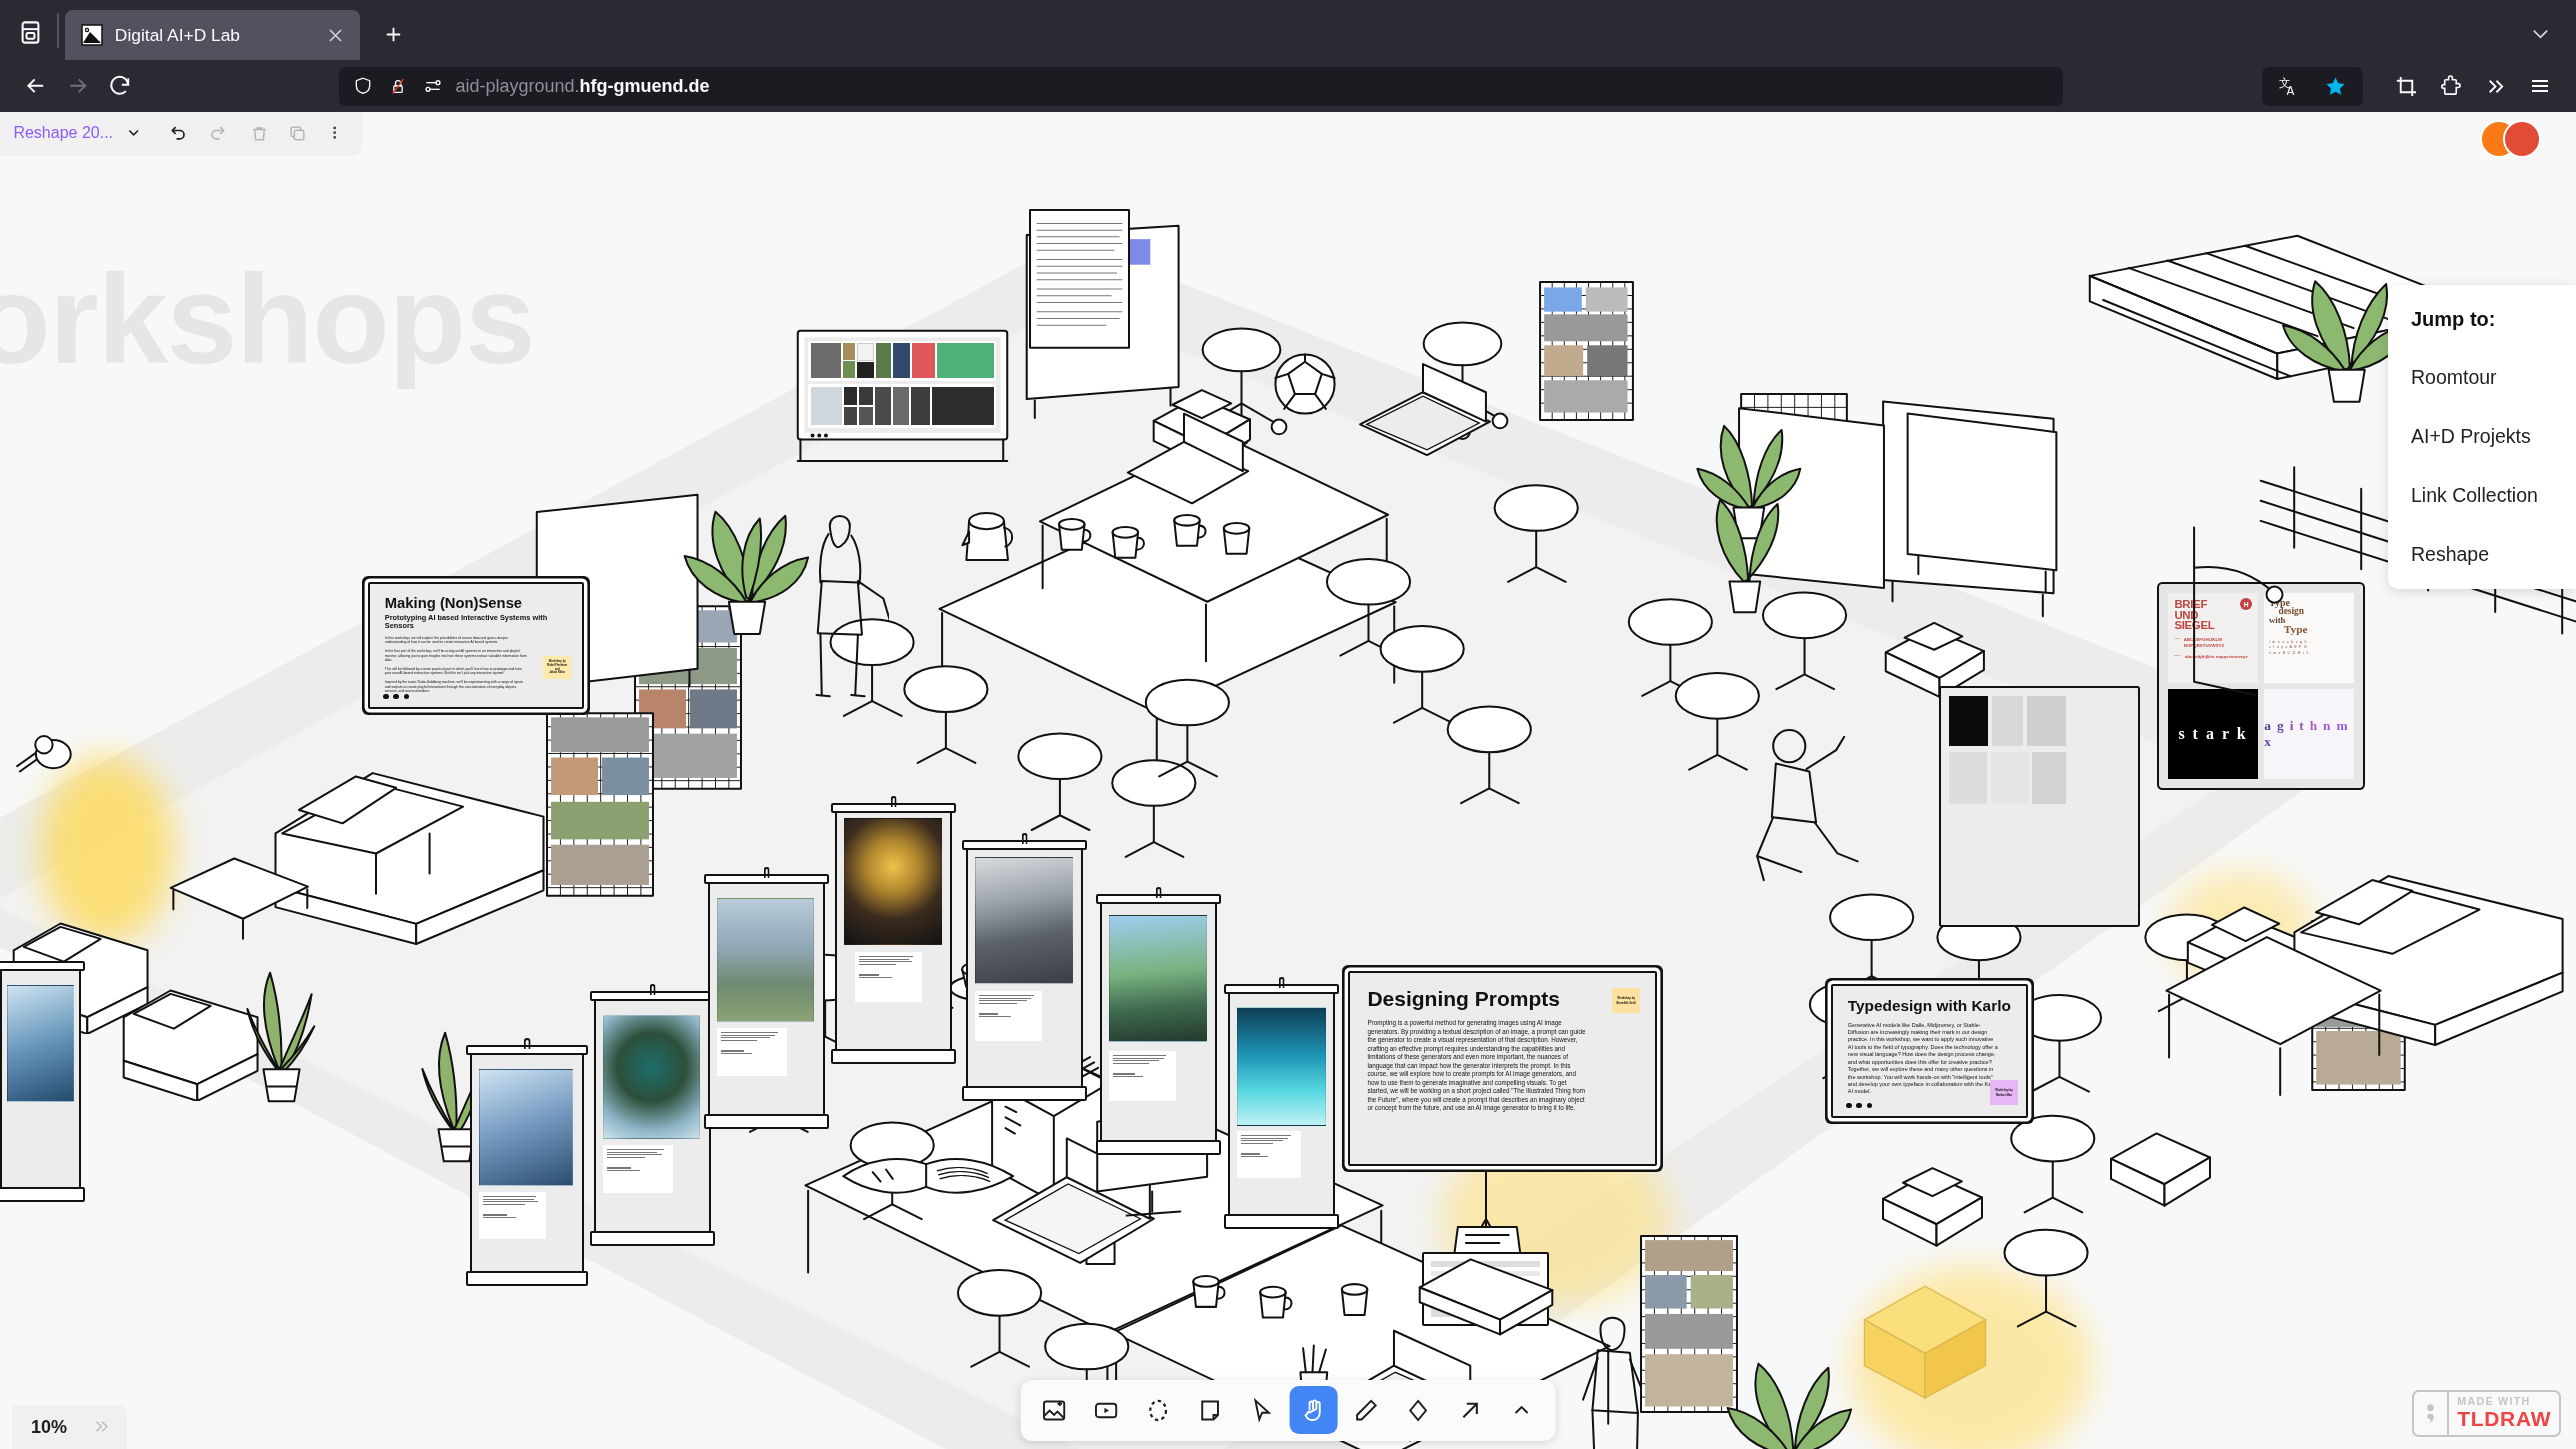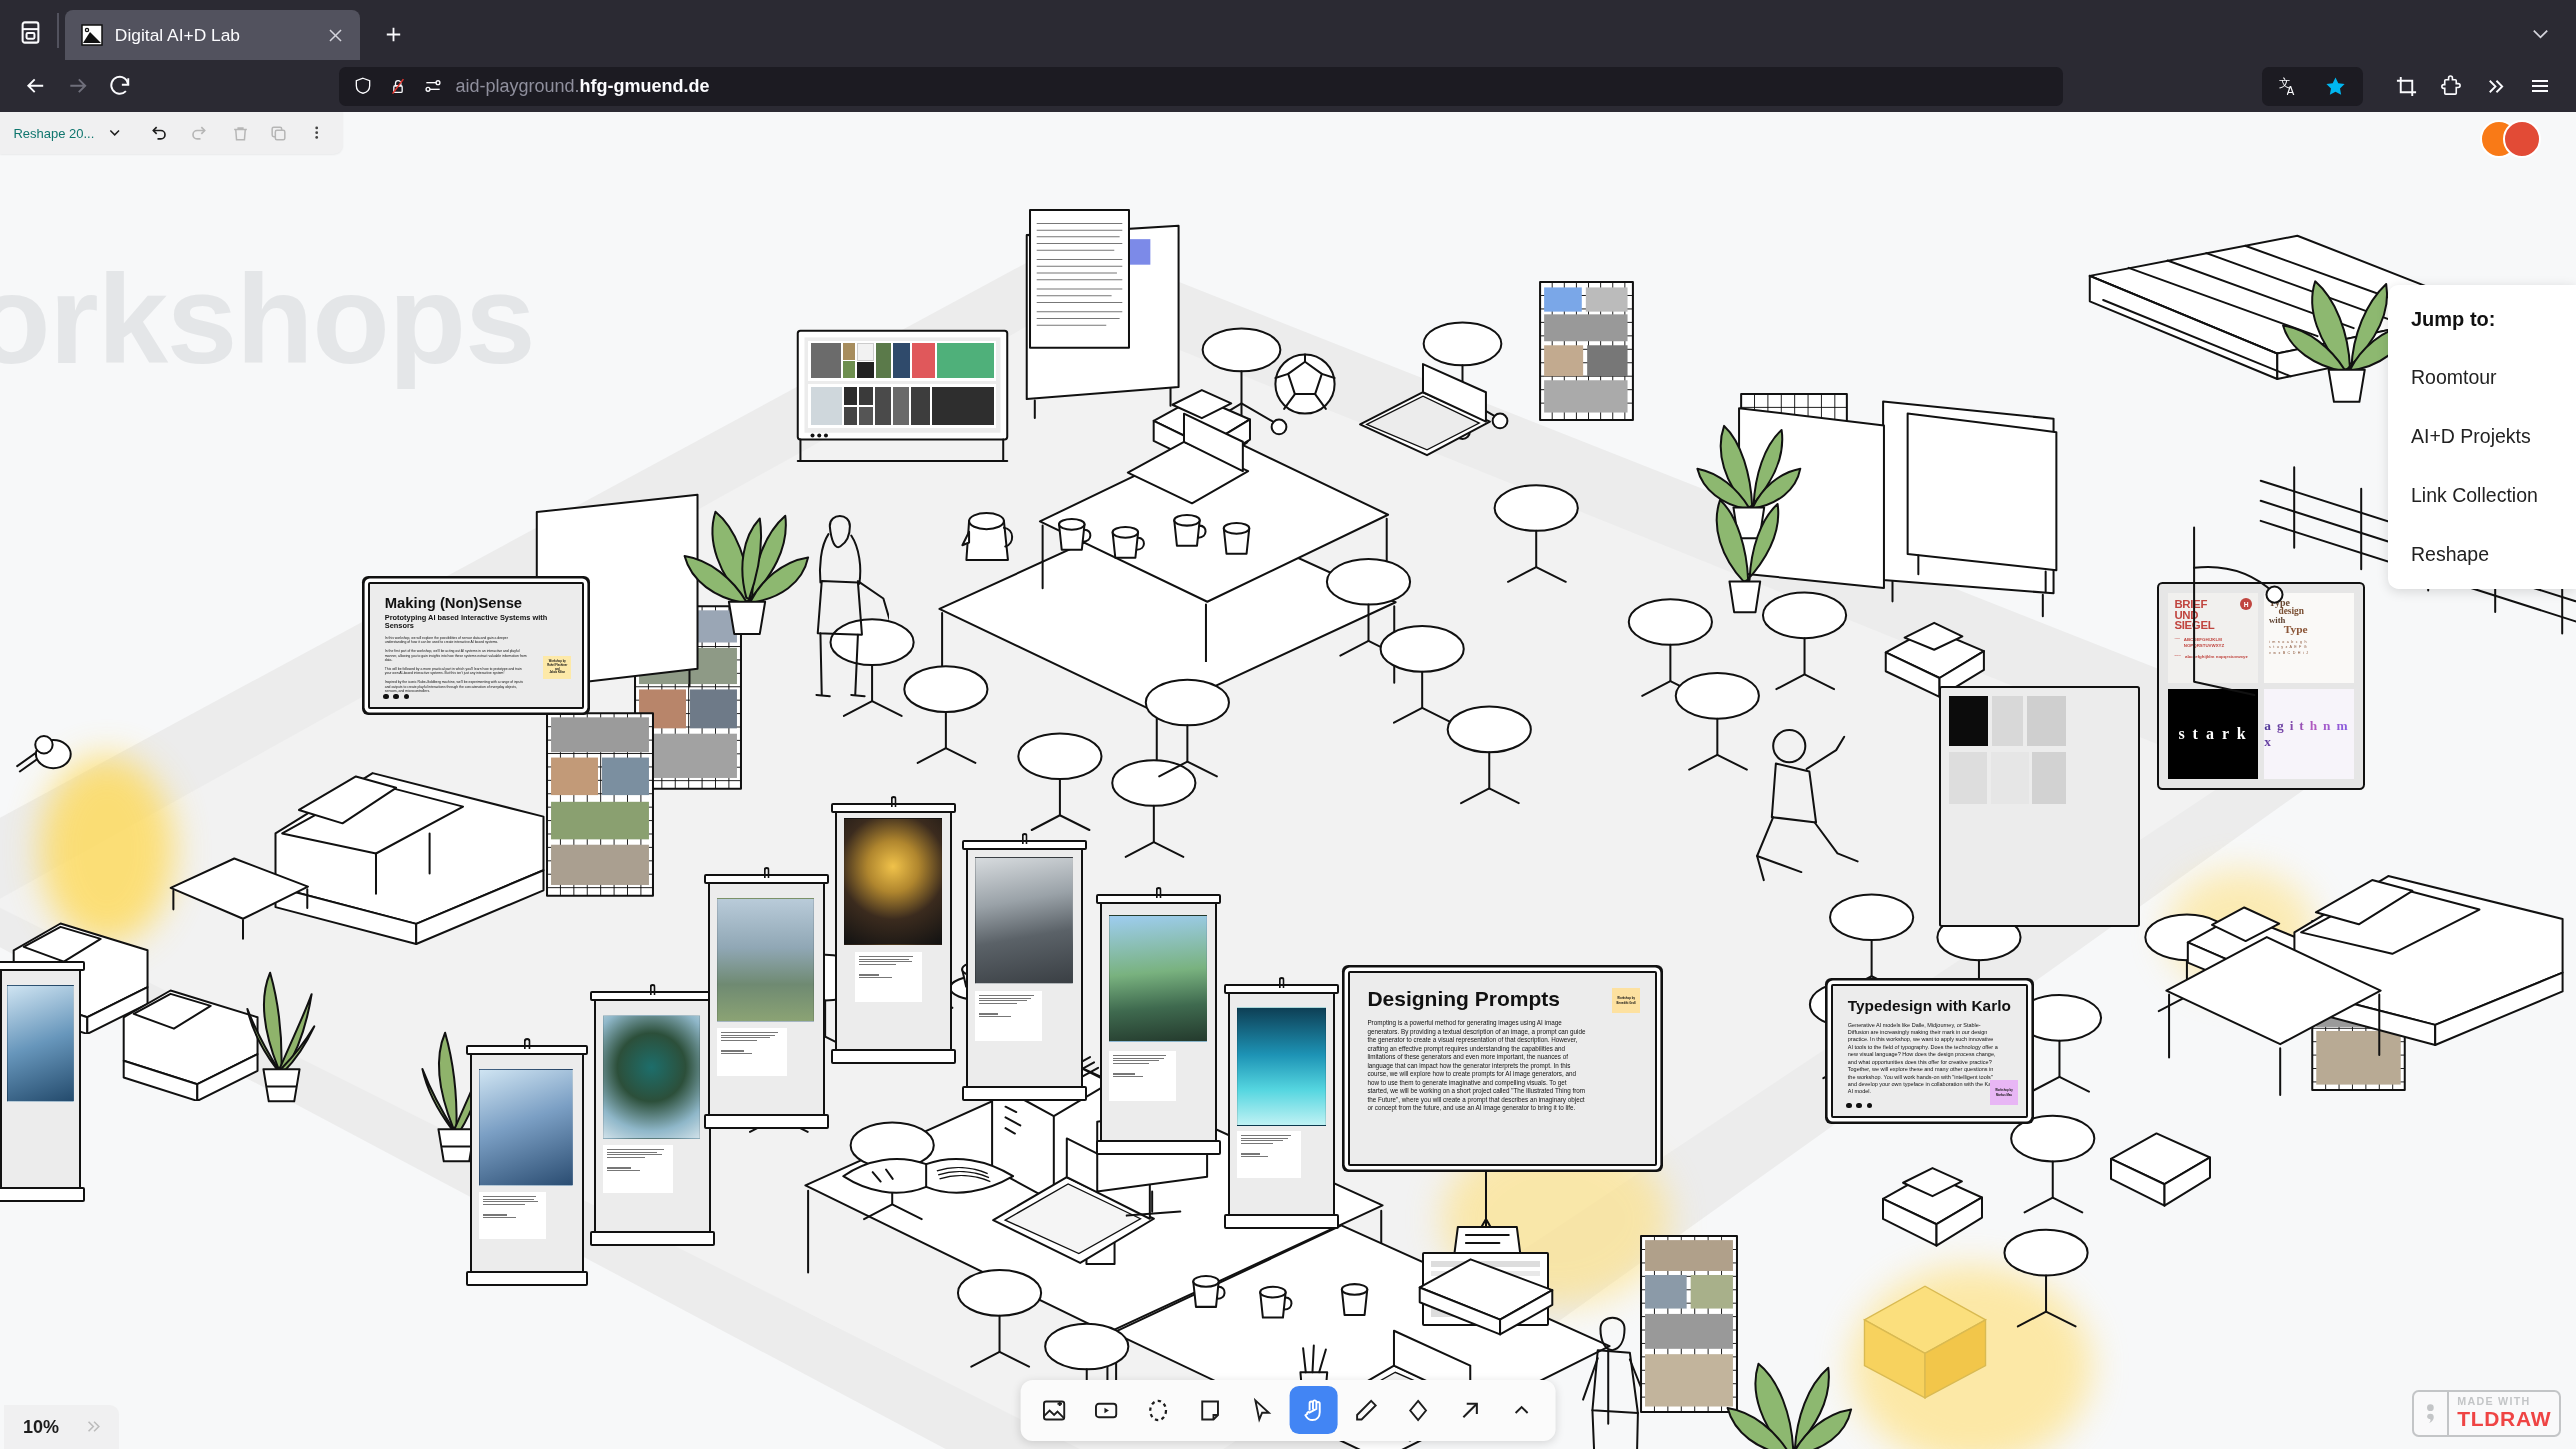--- a/index.html
+++ b/index.html
@@ -59,21 +59,21 @@
     clip-path:polygon(48% 3%, 97% 40%, 52% 96%, 3% 50%);
   }
 
   
   .tl-topleft {
     position:absolute; left:0; top:0; background:#f0f0f1;
     border-radius:0 0 9.4px 0; display:flex; align-items:center;
     height:42px; padding:0 9.4px 0 13.4px; gap:2.7px; z-index:40;
     box-shadow:0 0.7px 2px rgba(0,0,0,.06);
   }
-  .tl-pagename { font-size:13px; color:#0f766e; white-space:nowrap; }
+  .tl-pagename { font-size:16px; color:#8b5cf6; white-space:nowrap; }
   .tl-ibtn { width:35px; height:35px; display:flex; align-items:center; justify-content:center; border-radius:5.4px; }
 
   
   .avatars { position:absolute; right:14.8px; top:8px; z-index:40; width:81px; height:40px; }
   .av { position:absolute; width:38px; height:38px; border-radius:50%; border:2.7px solid #fff; top:0; }
 
   
   .jumpto {
     position:absolute; right:0; top:173px; width:188px; background:#fff;
     border-radius:10.7px 0 0 10.7px; box-shadow:0 2.7px 12px rgba(0,0,0,.13);
@@ -87,21 +87,21 @@
   .tl-toolbar {
     position:absolute; left:50%; transform:translateX(-50%); bottom:8px;
     background:#fbfbfb; border-radius:12px; box-shadow:0 2px 9.4px rgba(0,0,0,.14);
     display:flex; align-items:center; padding:6.7px 9.4px; gap:4px; z-index:45;
   }
   .tl-tool { width:48px; height:48px; border-radius:9.4px; display:flex; align-items:center; justify-content:center; }
   .tl-tool.active { background:#4285f4; }
 
   
   .tl-zoom {
-    position:absolute; left:4px; bottom:0; background:#f0f0f1; border-radius:0 9.4px 0 0;
+    position:absolute; left:12px; bottom:0; background:#f0f0f1; border-radius:0 9.4px 0 0;
     height:44px; display:flex; align-items:center; padding:0 17.4px 0 19px; gap:24px; z-index:45;
   }
   .tl-zoomval { font-size:18px; font-weight:700; color:#1d1d1d; }
 
   
   .tl-badge {
     position:absolute; right:14.8px; bottom:12px; z-index:45;
     display:flex; align-items:stretch; border:2px solid #c3c5c7; border-radius:6.7px;
     background:rgba(250,250,250,.6); overflow:hidden;
   }

